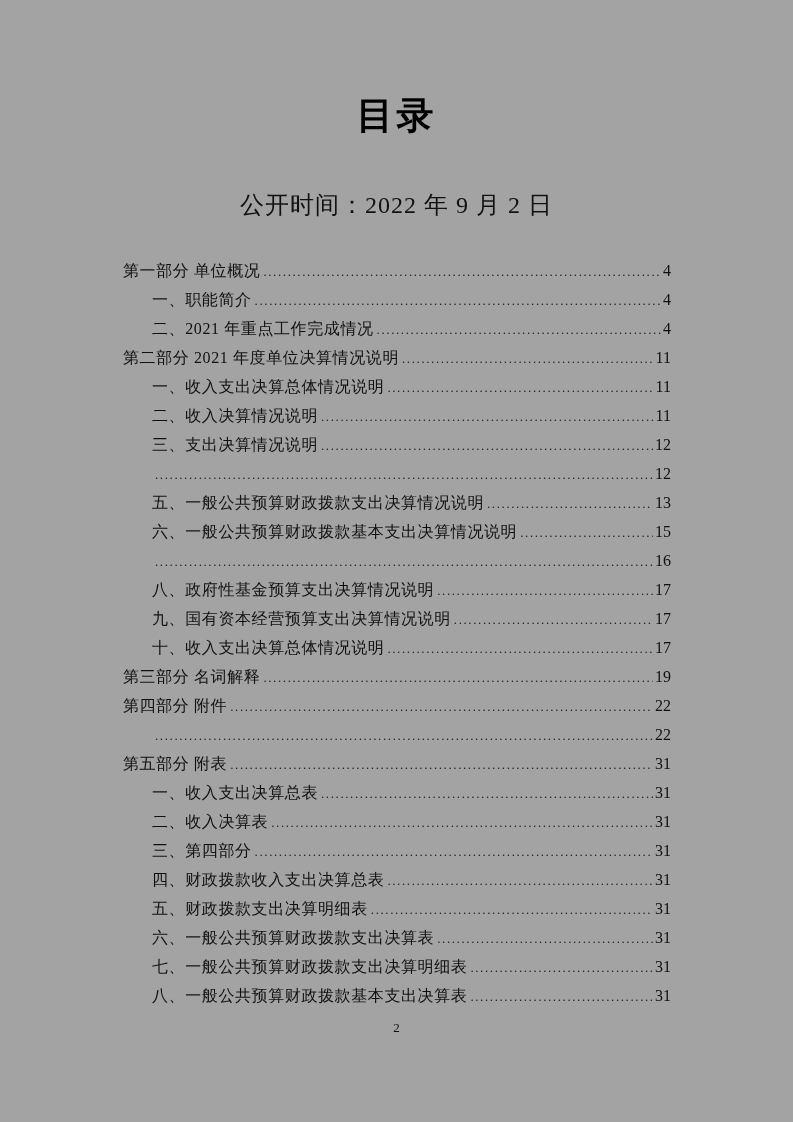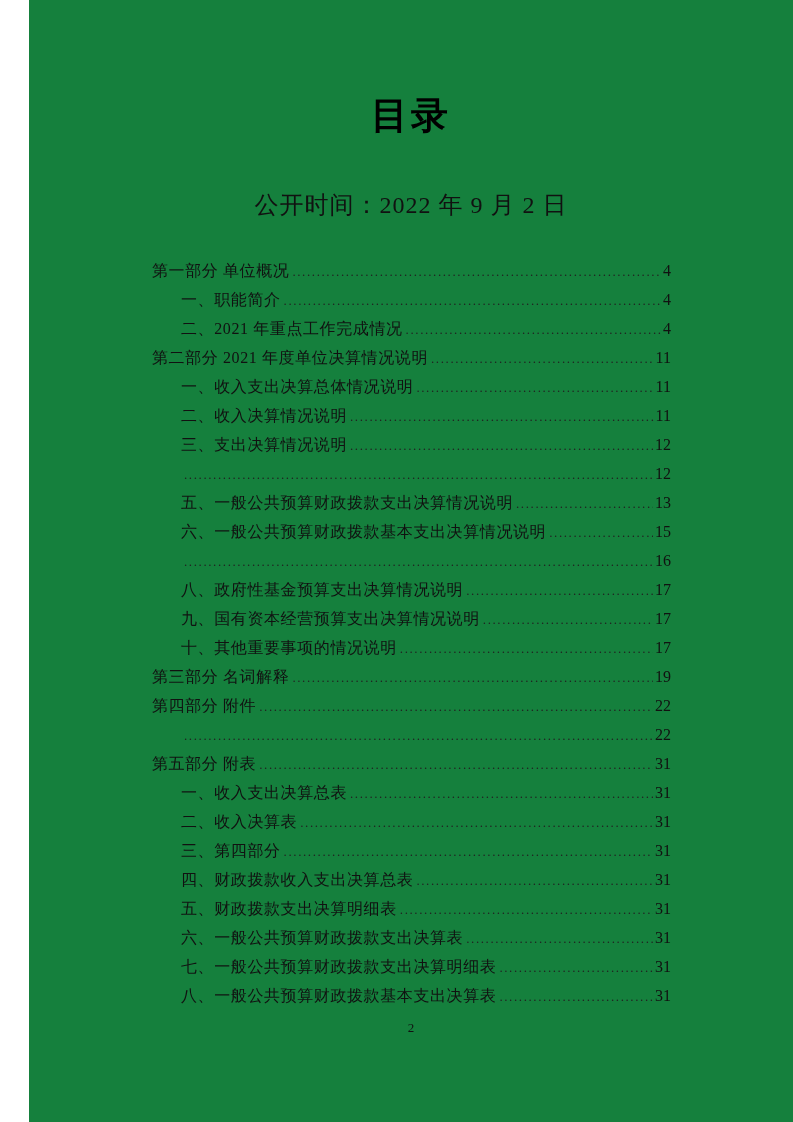--- a/index.html
+++ b/index.html
@@ -11,22 +11,21 @@
     width: 793px;
     height: 1122px;
     position: relative;
     font-family: "Liberation Serif", "DejaVu Serif", serif;
     color: #1a1a1a;
     overflow: hidden;
   }
   .page {
     position: absolute;
     inset: 0;
-    background: #15803d;
-    margin-left: 29px;
+    background: #a3a3a3;
   }
   .doc-title {
     position: absolute;
     top: 90px;
     left: 0;
     width: 100%;
     margin: 0;
     text-align: center;
     font-family: "Liberation Sans", "DejaVu Sans", sans-serif;
     font-weight: 700;
@@ -164,21 +163,21 @@
     <span class="toc-label">八、政府性基金预算支出决算情况说明</span>
     <span class="toc-dots"></span>
     <span class="toc-page">17</span>
   </div>
       <div class="toc-row level-1">
     <span class="toc-label">九、国有资本经营预算支出决算情况说明</span>
     <span class="toc-dots"></span>
     <span class="toc-page">17</span>
   </div>
       <div class="toc-row level-1">
-    <span class="toc-label">十、其他重要事项的情况说明</span>
+    <span class="toc-label">十、收入支出决算总体情况说明</span>
     <span class="toc-dots"></span>
     <span class="toc-page">17</span>
   </div>
       <div class="toc-row level-0">
     <span class="toc-label">第三部分 名词解释</span>
     <span class="toc-dots"></span>
     <span class="toc-page">19</span>
   </div>
       <div class="toc-row level-0">
     <span class="toc-label">第四部分 附件</span>

